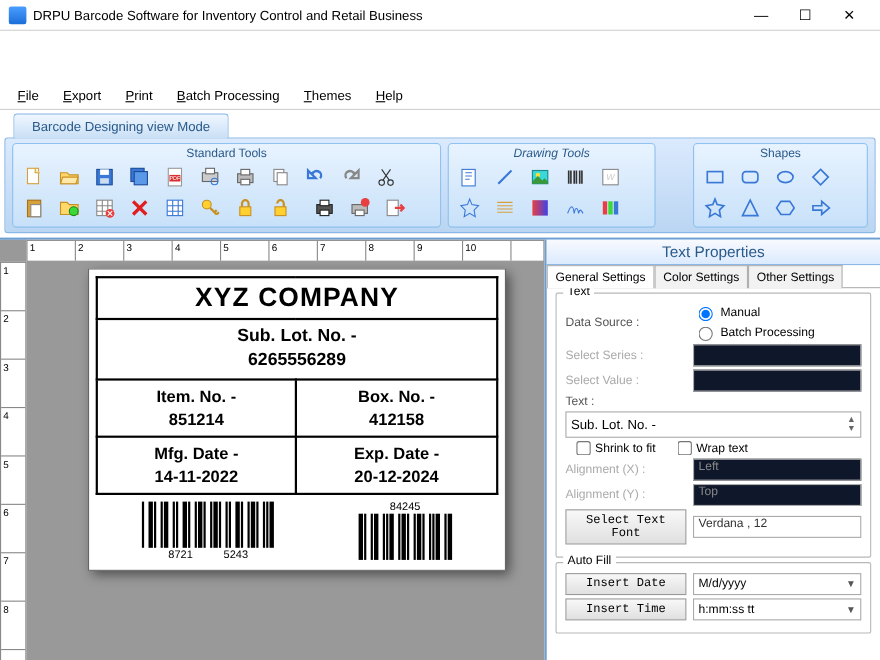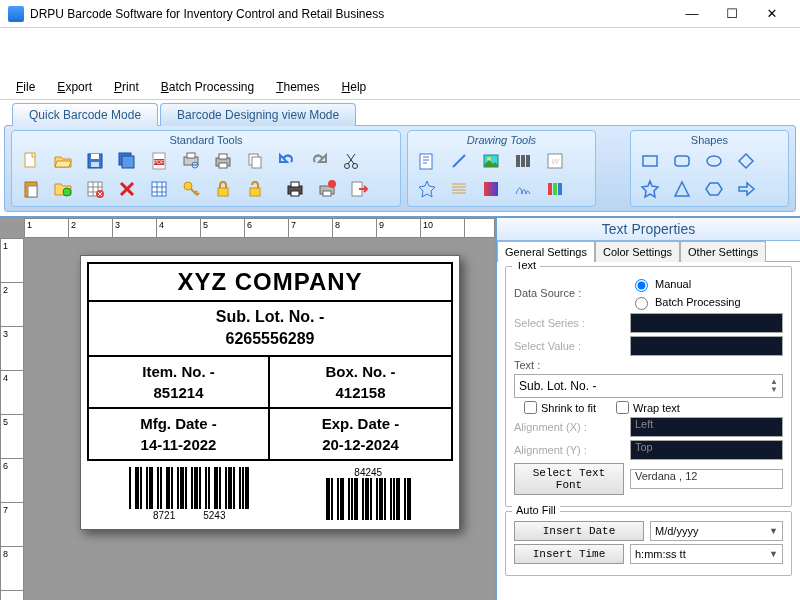--- a/index.html
+++ b/index.html
@@ -25,21 +25,21 @@
 .tool { width: 30px; height: 26px; display: flex; align-items: center; justify-content: center; border: 1px solid transparent; border-radius: 3px; }
 .tool svg { width: 20px; height: 20px; }
 .workspace { display: flex; height: 420px; border-top: 2px solid #6a9fd4; margin-top: 4px; }
 .canvas-area { width: 495px; background: #999; position: relative; }
 .ruler-h { position: absolute; left: 24px; top: 0; right: 0; height: 20px; background: #fff; border: 1px solid #888; font-size: 8px; display: flex; }
 .ruler-h .tick { width: 44px; border-right: 1px solid #888; position: relative; }
 .ruler-h .tick span { position: absolute; left: 2px; top: 1px; font-size: 9px; }
 .ruler-v { position: absolute; left: 0; top: 20px; bottom: 0; width: 24px; background: #fff; border: 1px solid #888; }
 .ruler-v .tick { height: 44px; border-bottom: 1px solid #888; position: relative; }
 .ruler-v .tick span { position: absolute; left: 2px; top: 2px; font-size: 9px; }
-.label-card { position: absolute; left: 80px; top: 37px; width: 380px; background: #fff; border: 1px solid #666; box-shadow: 4px 4px 10px rgba(0,0,0,.5); padding: 6px; }
+.label-card { position: absolute; left: 80px; top: 26px; width: 380px; background: #fff; border: 1px solid #666; box-shadow: 4px 4px 10px rgba(0,0,0,.5); padding: 6px; }
 .label-card table { width: 100%; border-collapse: collapse; }
 .label-card td { border: 2px solid #000; text-align: center; font-family: Verdana, sans-serif; font-weight: bold; padding: 4px 2px; vertical-align: middle; }
 .label-card .big { font-size: 24px; letter-spacing: 1px; }
 .label-card .med { font-size: 16px; line-height: 1.4; }
 .label-card .sm { font-size: 15px; line-height: 1.4; }
 .barcode-row { display: flex; justify-content: space-around; padding: 6px 4px 2px 4px; }
 .barcode { display: flex; flex-direction: column; align-items: center; }
 .bars { display: flex; height: 42px; gap: 1px; }
 .bars span { width: 2px; background: #000; }
 .bars span.w { width: 4px; }
@@ -82,21 +82,20 @@
 <div class="menubar">
   <div class="menu">File</div>
   <div class="menu">Export</div>
   <div class="menu">Print</div>
   <div class="menu">Batch Processing</div>
   <div class="menu">Themes</div>
   <div class="menu">Help</div>
 </div>
 
 <div class="tabs-row">
-  <div class="tab">Quick Barcode Mode</div>
   <div class="tab active">Barcode Designing view Mode</div>
 </div>
 
 <div class="ribbon">
   <div class="ribbon-group standard">
     <div class="group-title">Standard Tools</div>
     <div class="tools">
       <div class="tool">
           <svg viewBox="0 0 20 20">
             <rect x="4" y="2" width="10" height="14" fill="#fff" stroke="#d8a038"></rect>
@@ -567,21 +566,21 @@
             <div class="sel disabled"><span>Top</span></div>
           </div>
         <div class="row">
             <div class="btn" style="width:110px">Select Text Font</div>
             <div class="sel" style="background:#fff;color:#333"><span>Verdana , 12</span></div>
           </div>
       </div>
       <div class="fs">
         <div class="legend">Auto Fill</div>
         <div class="row">
-            <div class="btn" style="width:130px">Insert Date</div>
+            <div class="btn" style="width:110px">Insert Date</div>
             <div class="drop">
               <span>M/d/yyyy</span>
               <span class="chev">▼</span>
             </div>
           </div>
         <div class="row">
             <div class="btn" style="width:110px">Insert Time</div>
             <div class="drop">
               <span>h:mm:ss tt</span>
               <span class="chev">▼</span>

